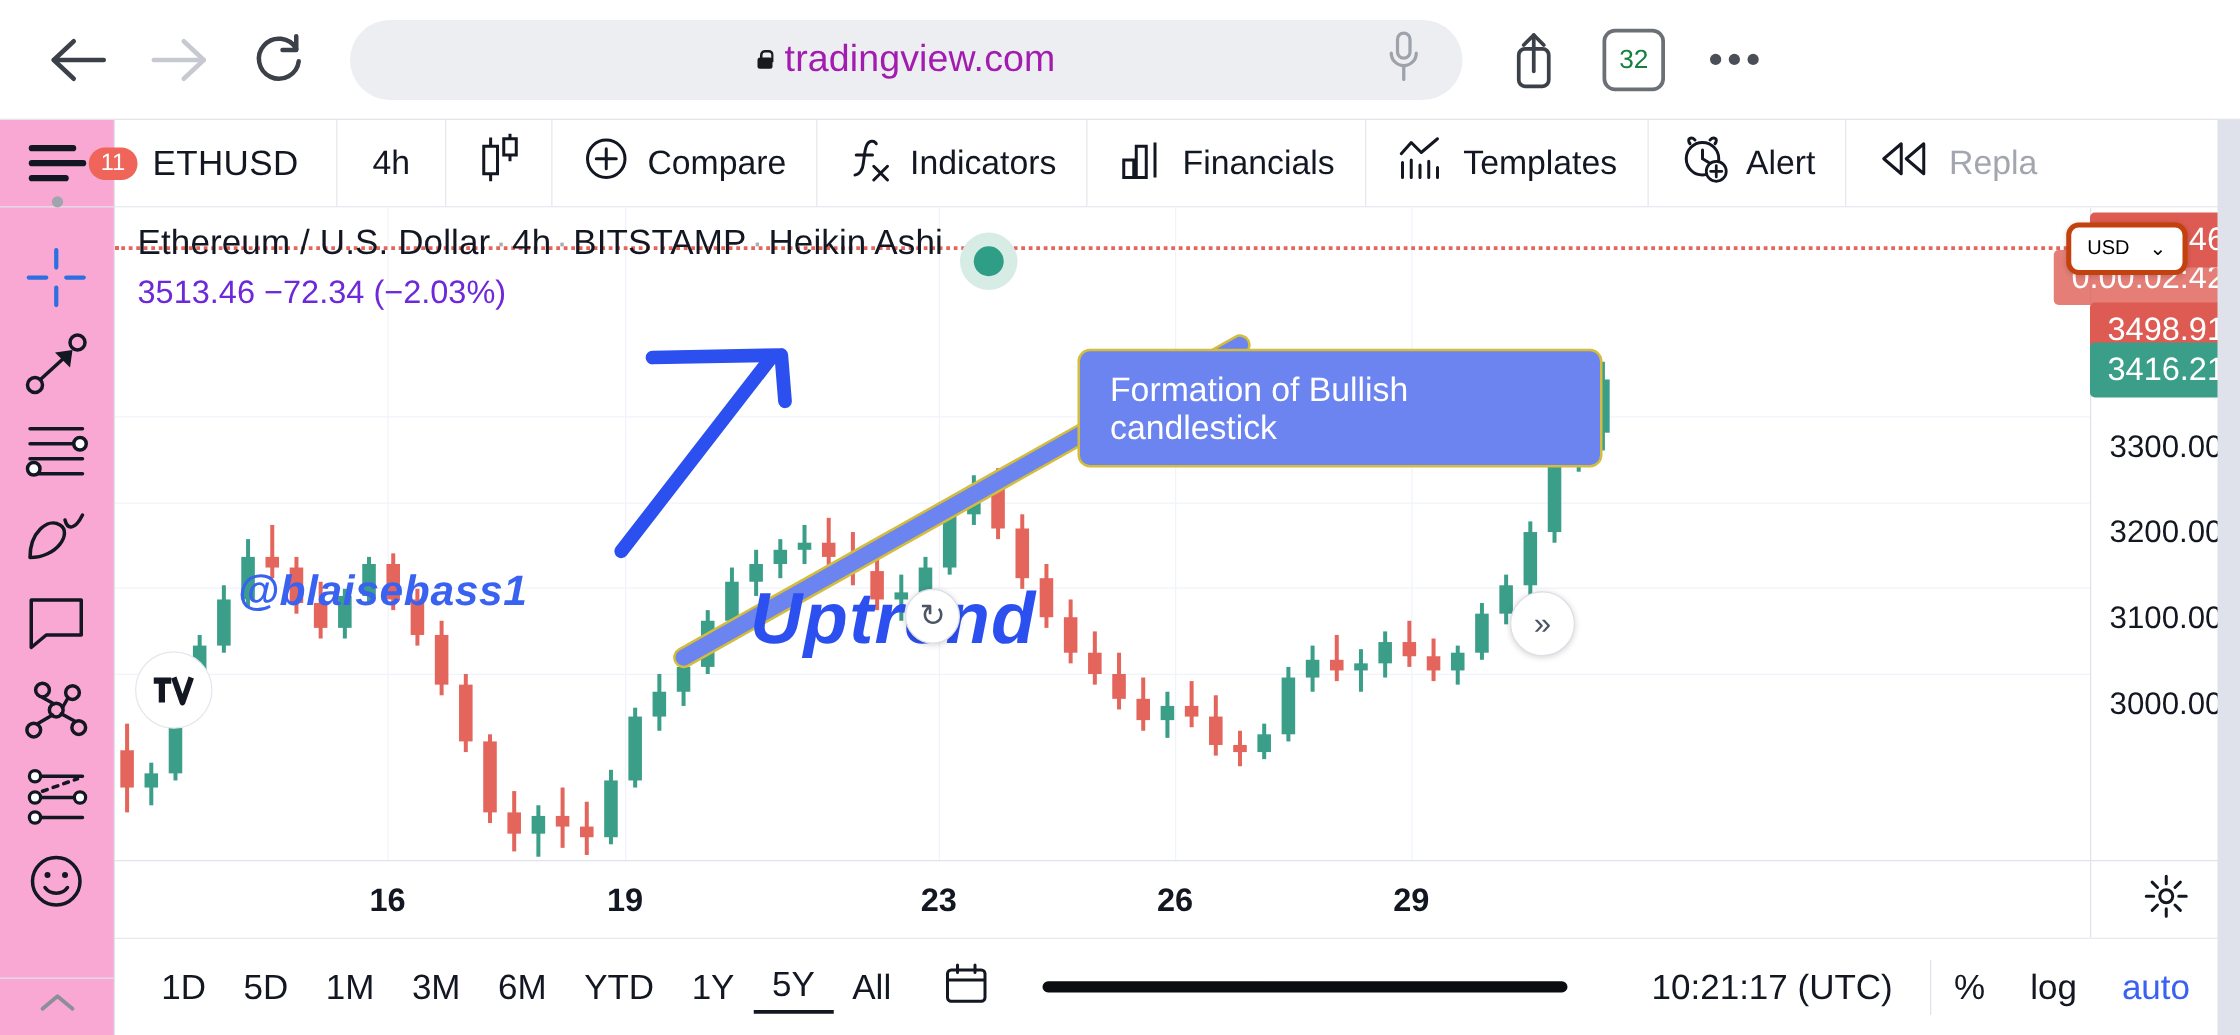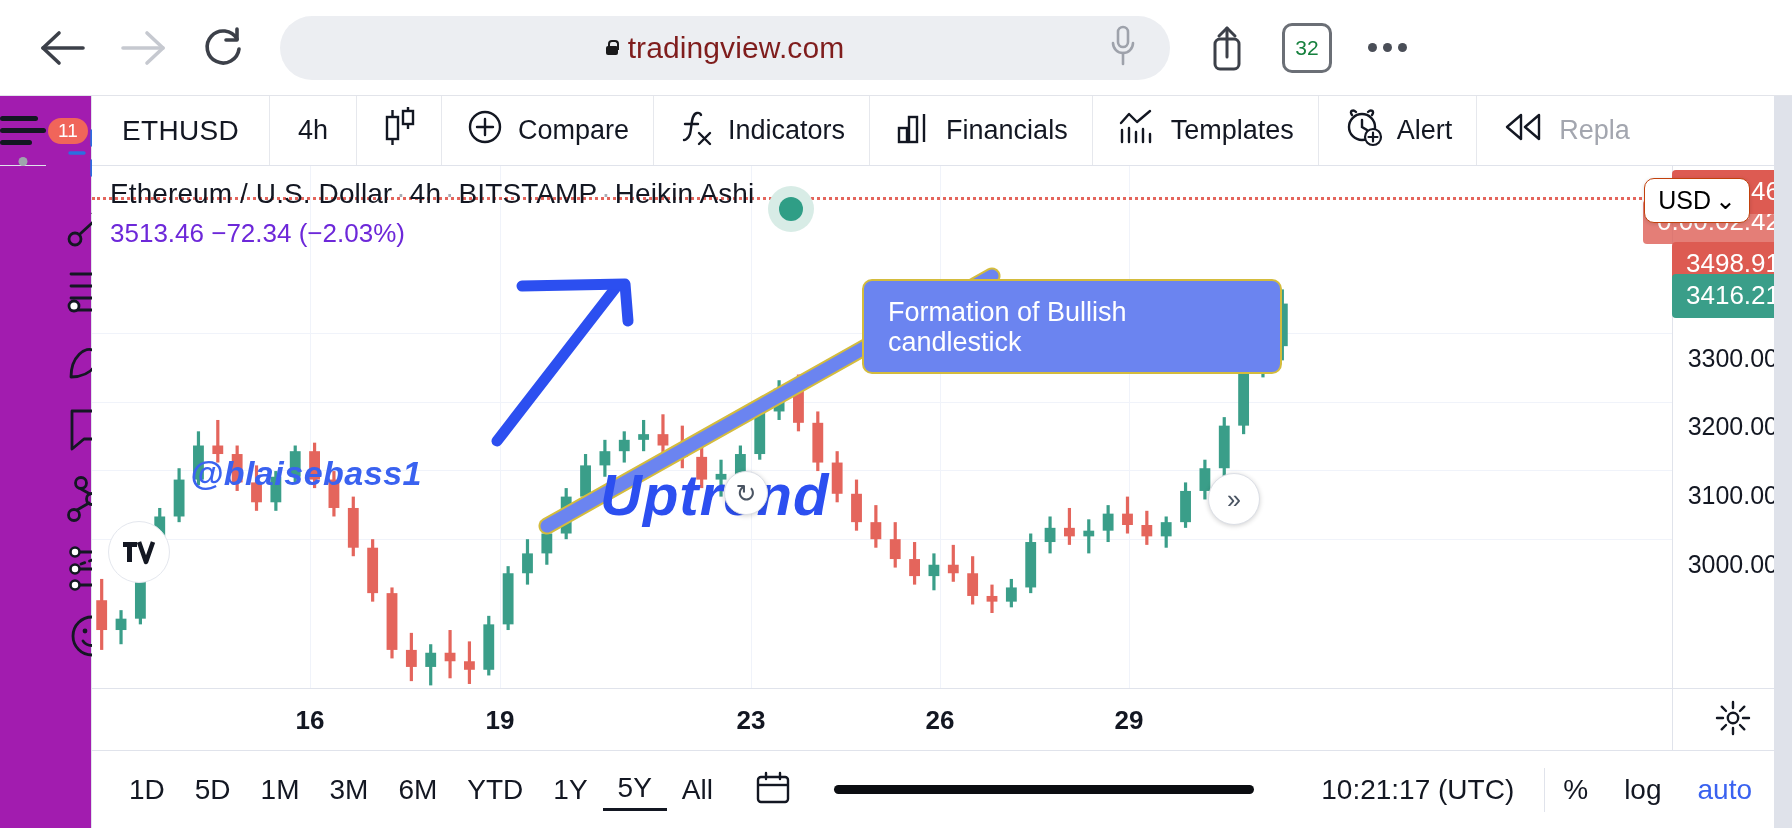--- a/index.html
+++ b/index.html
@@ -14,34 +14,34 @@
   .nav-btn svg { display:block; }
   .urlbar { flex:1; height:64px; background:#eceef2; border-radius:32px; display:flex;
       align-items:center; justify-content:center; position:relative; margin:0 14px;
       max-width:890px; }
   .urlbar-inner { display:flex; align-items:center; gap:10px; }
   .lock { width:12px; height:15px; position:relative; }
   .lock:before { content:""; position:absolute; left:0; bottom:0; width:12px; height:9px;
       background:#1a1a1c; border-radius:2px; }
   .lock:after { content:""; position:absolute; left:2.5px; top:0; width:7px; height:8px;
       border:2px solid #1a1a1c; border-bottom:none; border-radius:4px 4px 0 0; }
-  .url-text { font-size:30px; color:#7f1d1d; letter-spacing:.1px; }
+  .url-text { font-size:30px; color:#a21caf; letter-spacing:.1px; }
   .mic { position:absolute; right:34px; top:50%; transform:translateY(-50%); cursor:pointer; }
   .tabcount { width:50px; height:50px; border:3px solid #6b6f76; border-radius:10px;
       display:flex; align-items:center; justify-content:center; font-size:21px;
       color:#15803d; cursor:pointer; }
   .dots { display:flex; gap:6px; padding:0 10px; cursor:pointer; }
   .dots i { width:9px; height:9px; border-radius:50%; background:#4a4e57; display:block; }
 
   
   .tv { position:relative; height:732px; display:flex; background:#fff; }
 
   
-  .rail { width:92px; border-right:1px solid #e0e3eb; display:flex; 
-      align-items:flex-start; background:#a21caf; flex:0 0 92px; }
+  .rail { width:92px; border-right:1px solid #e0e3eb; display:flex; flex-direction:column;
+      align-items:flex-end; background:#f9a8d4; flex:0 0 92px; }
   .rail-top { height:70px; width:100%; display:flex; align-items:center; justify-content:center;
       border-bottom:1px solid #e0e3eb; position:relative; }
   .burger { position:relative; width:46px; height:34px; cursor:pointer; }
   .burger i { position:absolute; left:0; height:5px; background:#131722; border-radius:3px; display:block; }
   .burger i:nth-child(1){ top:2px; width:38px; }
   .burger i:nth-child(2){ top:14px; width:46px; }
   .burger i:nth-child(3){ top:26px; width:32px; }
   .badge { position:absolute; top:4px; left:48px; background:#f0655a; color:#fff;
       border-radius:20px; font-size:19px; padding:2px 10px; font-weight:500; }
   .rail-dot { width:9px; height:9px; border-radius:50%; background:#9fa4ad;
@@ -82,22 +82,22 @@
   .title-line { position:absolute; left:18px; top:12px; font-size:28px; color:#131722;
       white-space:nowrap; letter-spacing:.1px; }
   .title-line .sep { color:#a9acb4; padding:0 4px; }
   .price-line { position:absolute; left:18px; top:52px; font-size:26px; color:#6d28d9;
       white-space:nowrap; }
   .dotted-price { position:absolute; left:0; right:0; border-top:3px dotted #e4655c; }
   .statusdot { position:absolute; width:46px; height:46px; border-radius:50%;
       background:#d8ece6; display:flex; align-items:center; justify-content:center; }
   .statusdot i { width:24px; height:24px; border-radius:50%; background:#2f9e86; display:block; }
 
-  .usd-pill { position:absolute; background:#fff; border:1px solid #c2410c; border-radius:10px;
-      font-size:25px; padding:7px 13px; display:flex; align-items:center; gap:4px;
+  .usd-pill { position:absolute; background:#fff; border:4px solid #c2410c; border-radius:10px;
+      font-size:16px; padding:7px 13px; display:flex; align-items:center; gap:16px;
       box-shadow:0 1px 4px rgba(0,0,0,.14); cursor:pointer; z-index:12; }
 
   .callout { position:absolute; background:#6b84f0; border:2px solid #d4bc3d; border-radius:10px;
       color:#fff; font-size:27px; line-height:1.12; padding:16px 18px 18px 24px; z-index:9; }
   .handle { position:absolute; width:44px; height:44px; border-radius:50%; background:#fff;
       border:1px solid #dcdfe6; box-shadow:0 1px 5px rgba(0,0,0,.18);
       display:flex; align-items:center; justify-content:center; font-size:25px; color:#4b5563; }
   .tvlogo { position:absolute; width:62px; height:62px; border-radius:50%; background:#fff;
       border:1px solid #e4e7ee; display:flex; align-items:center; justify-content:center; }
   .watermark { position:absolute; font-size:34px; font-weight:bold; font-style:italic;

